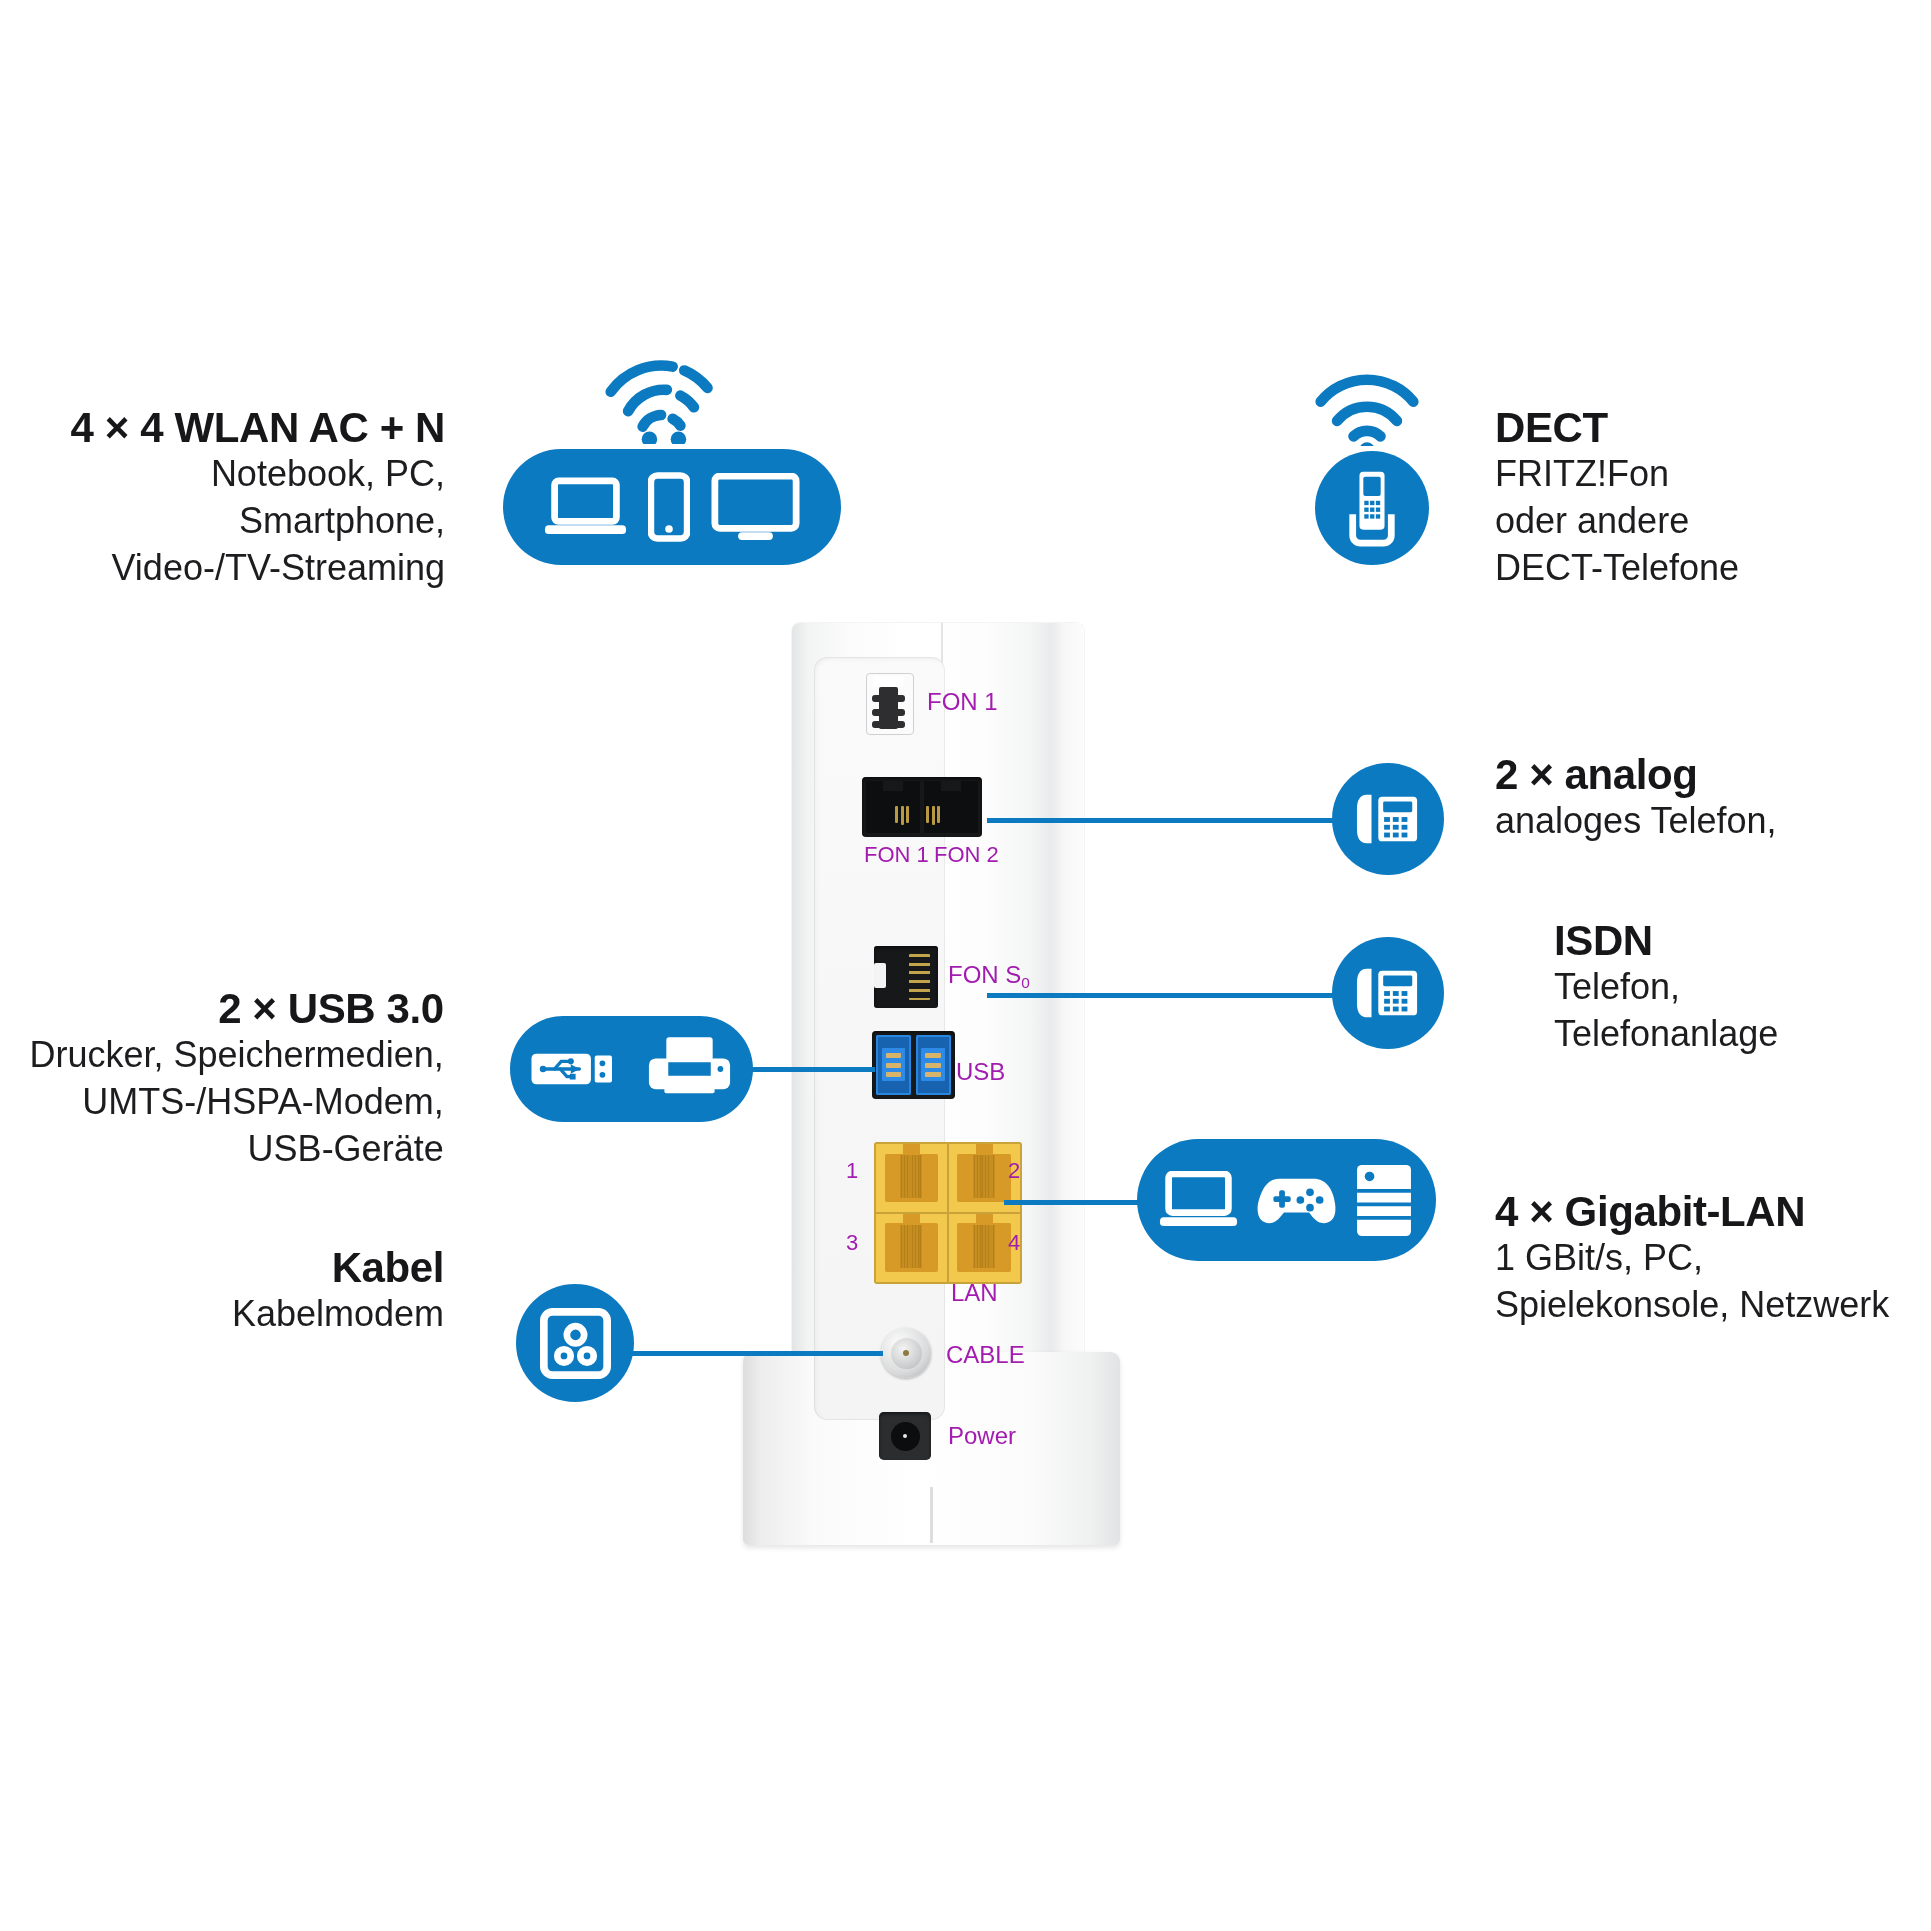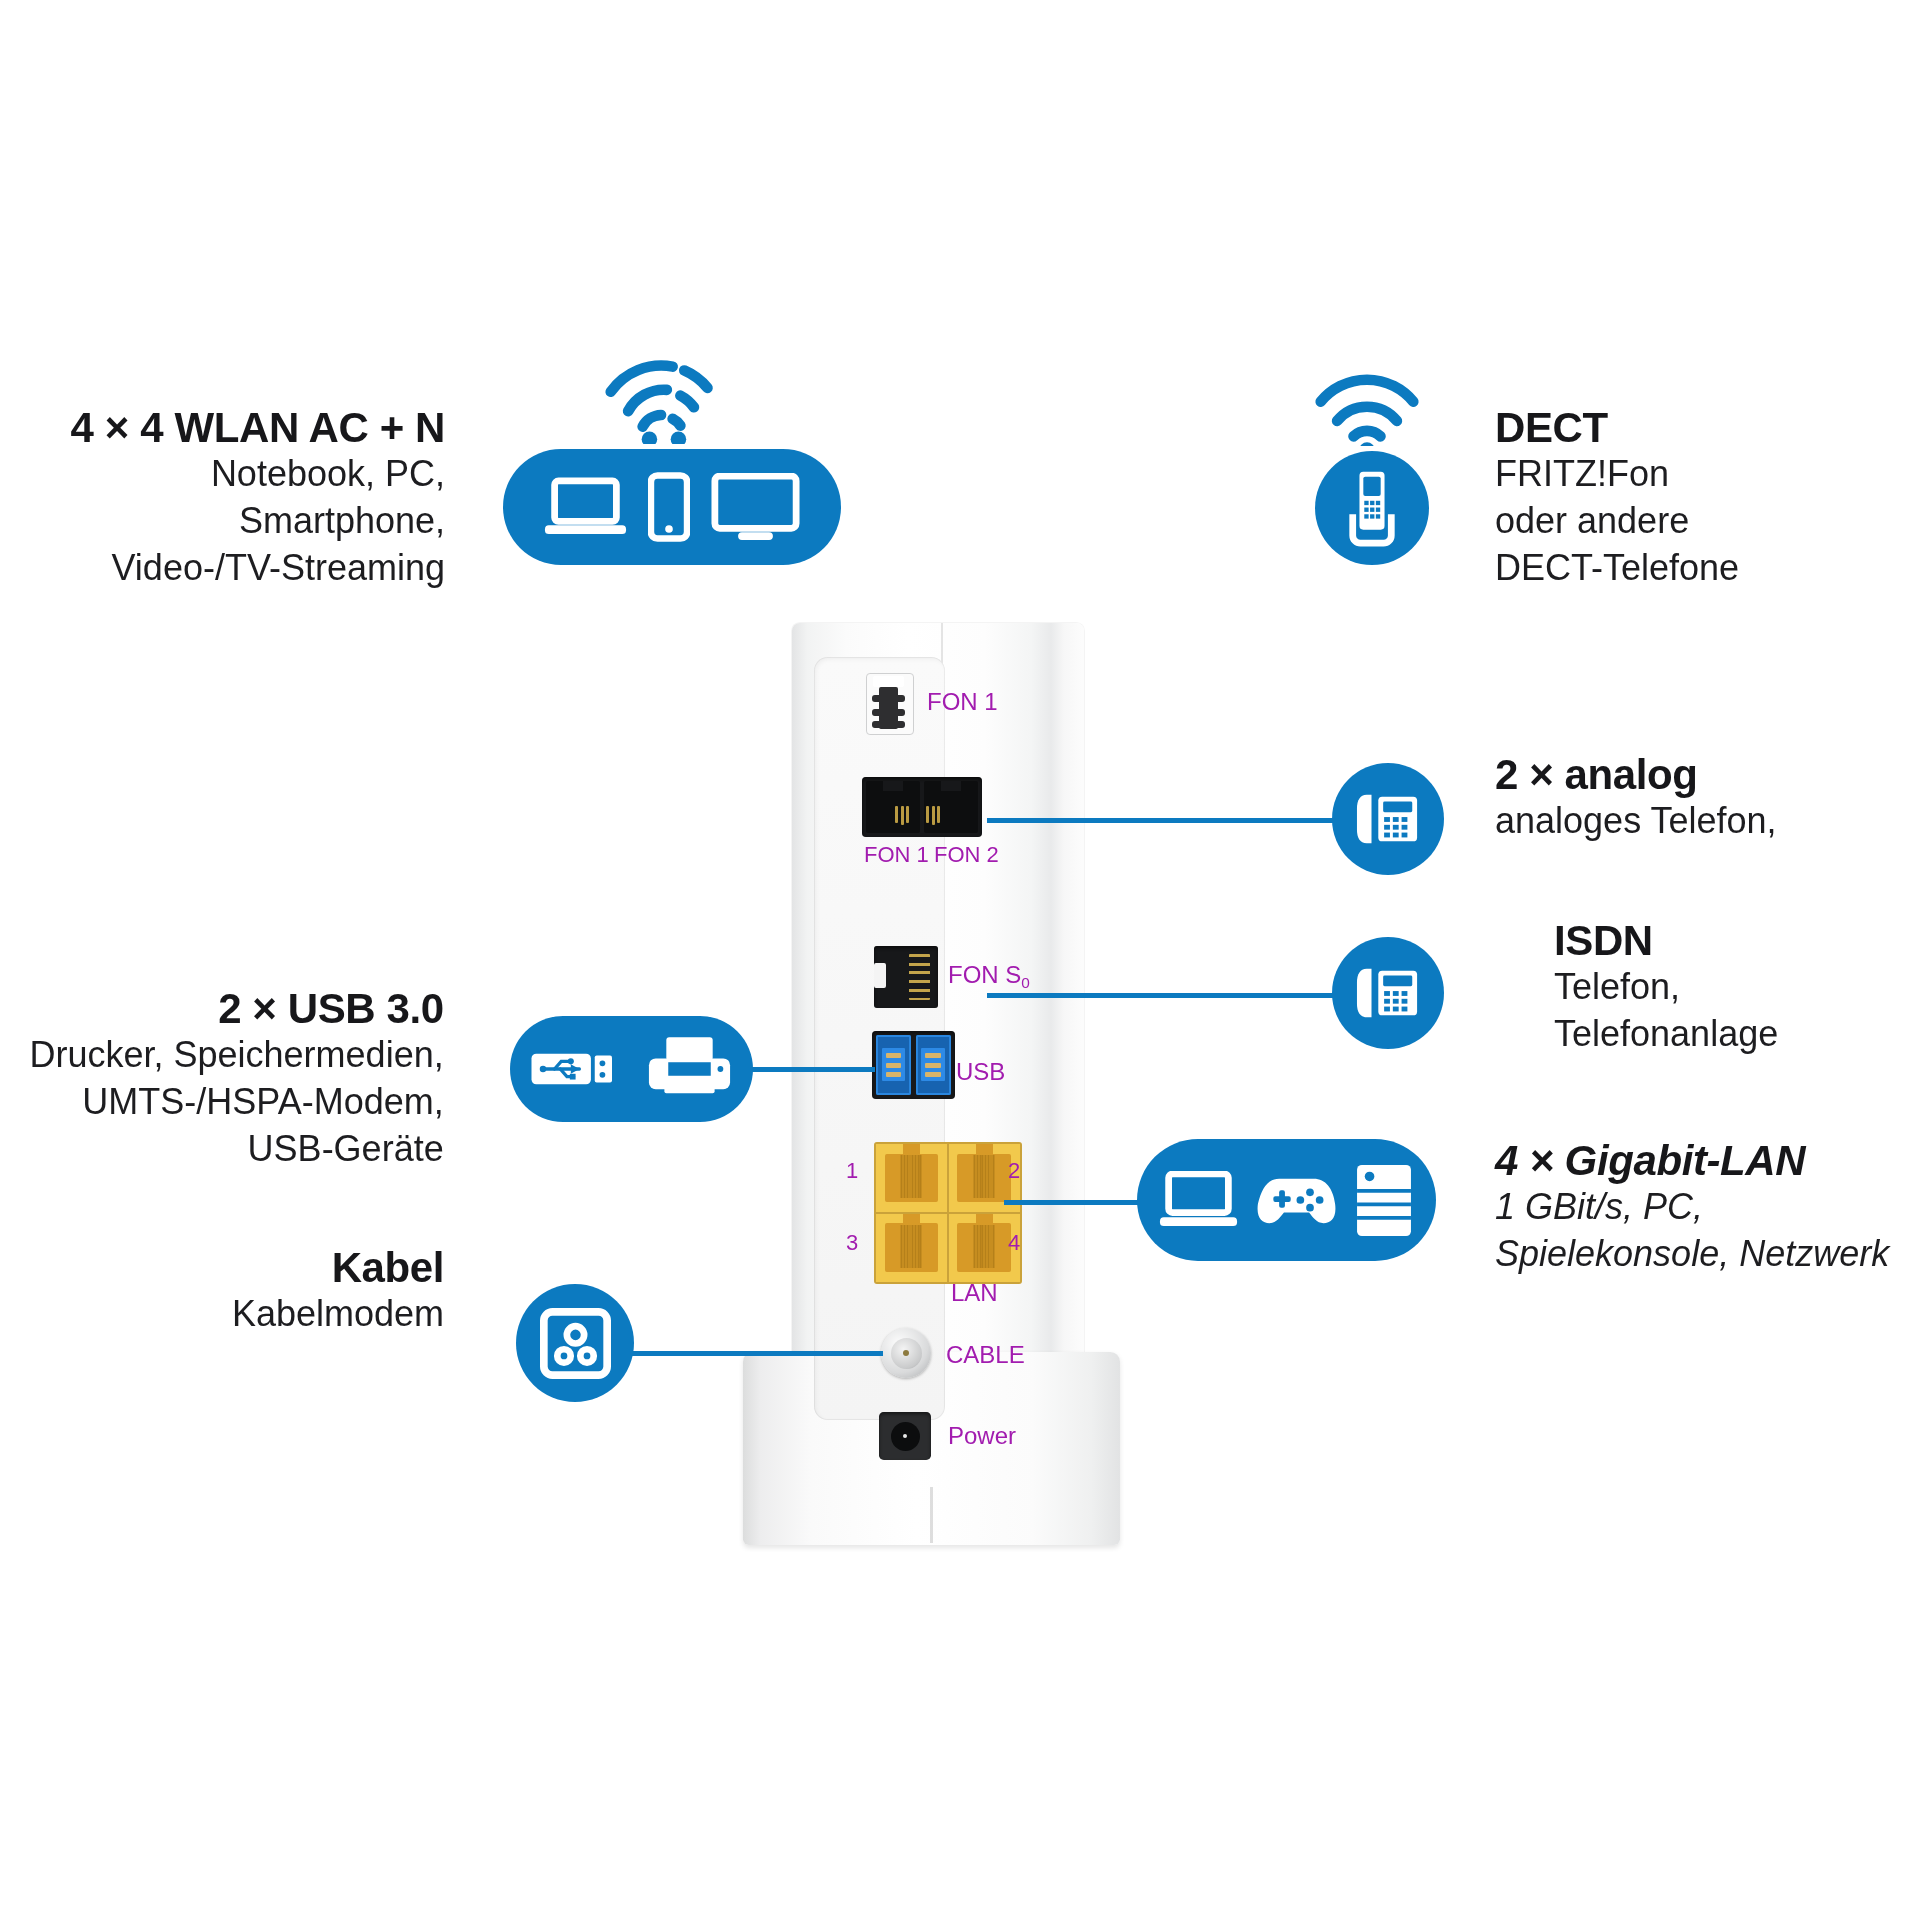--- a/index.html
+++ b/index.html
@@ -485,21 +485,21 @@
         <rect x="3" y="3" width="56" height="74" rx="5" fill="#fff"></rect>
         <circle cx="16" cy="15" r="5" fill="#0c7ac0"></circle>
         <g stroke="#0c7ac0" stroke-width="4">
           <line x1="3" y1="30" x2="59" y2="30"></line>
           <line x1="3" y1="44" x2="59" y2="44"></line>
           <line x1="3" y1="58" x2="59" y2="58"></line>
         </g>
       </svg>
     </span>
   </div>
-  <div class="callout right" style="left:1495px;top:1137px;width:434px;font-style:italic;">
+  <div class="callout right" style="left:1495px;top:1188px;width:434px;">
     <div class="title">4 × Gigabit-LAN</div>
     <div class="sub">1 GBit/s, PC,</div>
     <div class="sub">Spielekonsole, Netzwerk</div>
   </div>
 
   <div class="callout left" style="left:9.7px;top:985px;width:434px;">
     <div class="title">2 × USB 3.0</div>
     <div class="sub">Drucker, Speichermedien,</div>
     <div class="sub">UMTS-/HSPA-Modem,</div>
     <div class="sub">USB-Geräte</div>

